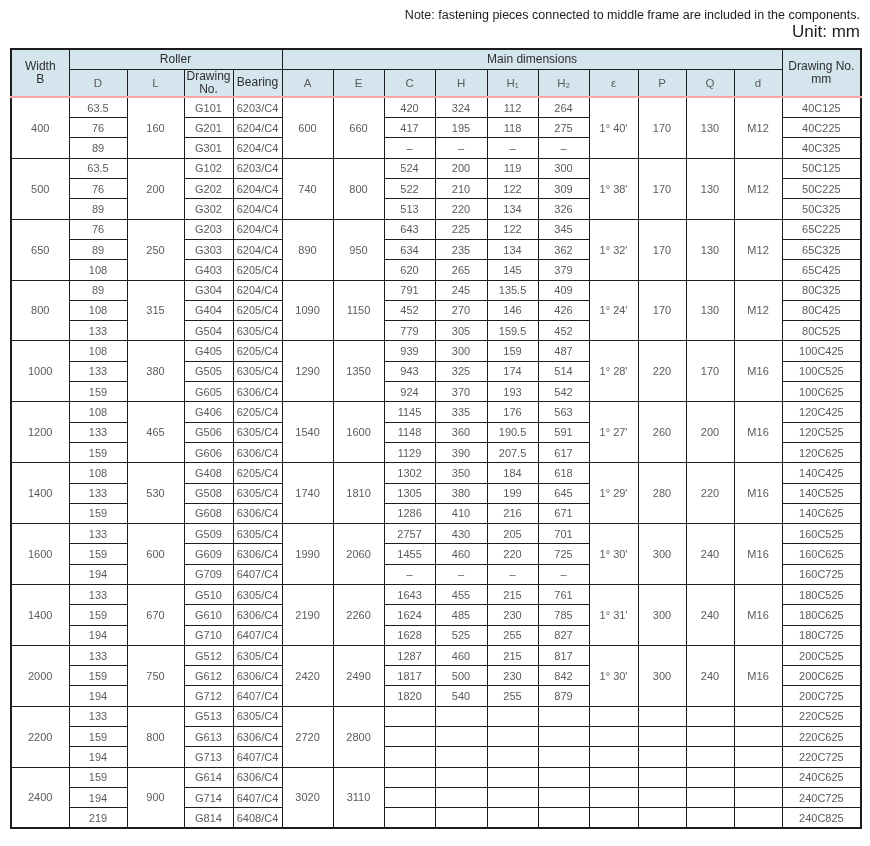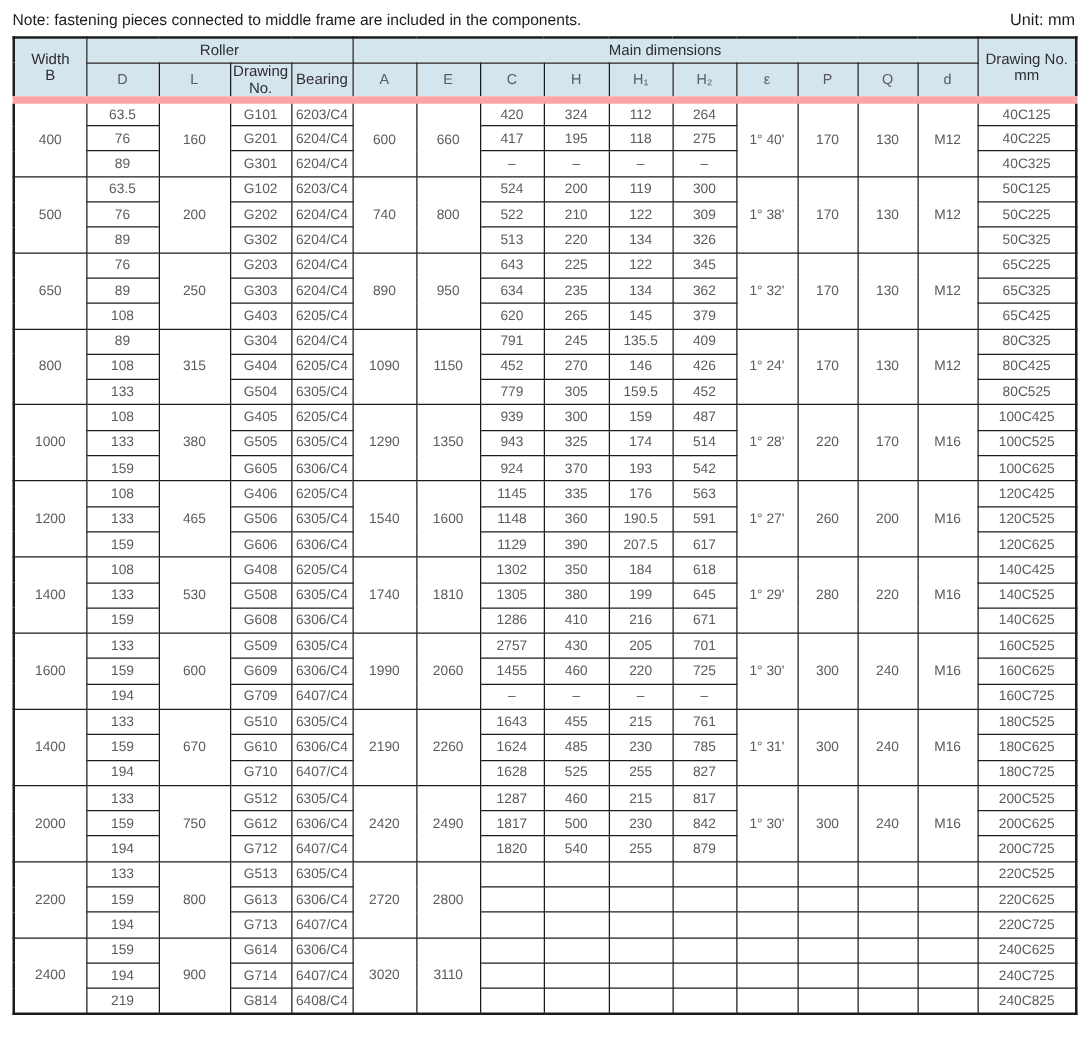--- a/index.html
+++ b/index.html
@@ -6,40 +6,40 @@
   html, body { margin: 0; padding: 0; }
   body {
     width: 870px; height: 846px;
     background: #ffffff;
     font-family: "Liberation Sans", sans-serif;
   }
   .page { padding: 6px 10px 0 10px; }
   .topbar {
     display: flex; justify-content: space-between; align-items: flex-end;
     margin: 2px 0 6px 0;
-    font-size: 12.5px; color: #1d1d1f;
-  }
-  .topbar .unit { font-size: 13px; margin-left: 32px; }
+    font-size: 12.5px; color: #1d1d1f; flex-direction: column;
+  }
+  .topbar .unit { font-size: 17px; margin-left: 32px; }
   table.spec {
     border-collapse: collapse;
     width: 850px;
     table-layout: fixed;
     border: 2px solid #1c1c1e;
   }
   table.spec th, table.spec td {
     border: 1px solid #1c1c1e;
     text-align: center;
     vertical-align: middle;
     padding: 0 1px;
     overflow: hidden;
   }
   thead th { background: #d4e5ee; font-weight: normal; }
   thead tr.hrow1 { height: 20px; }
   thead tr.hrow2 { height: 26px; }
-  thead { border-bottom: 6px solid #fca5a5; padding-left: 27px; }
+  thead { border-bottom: 2px solid #fca5a5; padding-left: 27px; }
   th.main {
     color: #2e2e30; font-size: 12px;
     white-space: pre-line; line-height: 1.12;
   }
   th.sub {
     color: #5a5b5d; font-size: 11.5px;
     white-space: pre-line; line-height: 1.05;
   }
   tbody td {
     height: 20.3px;

